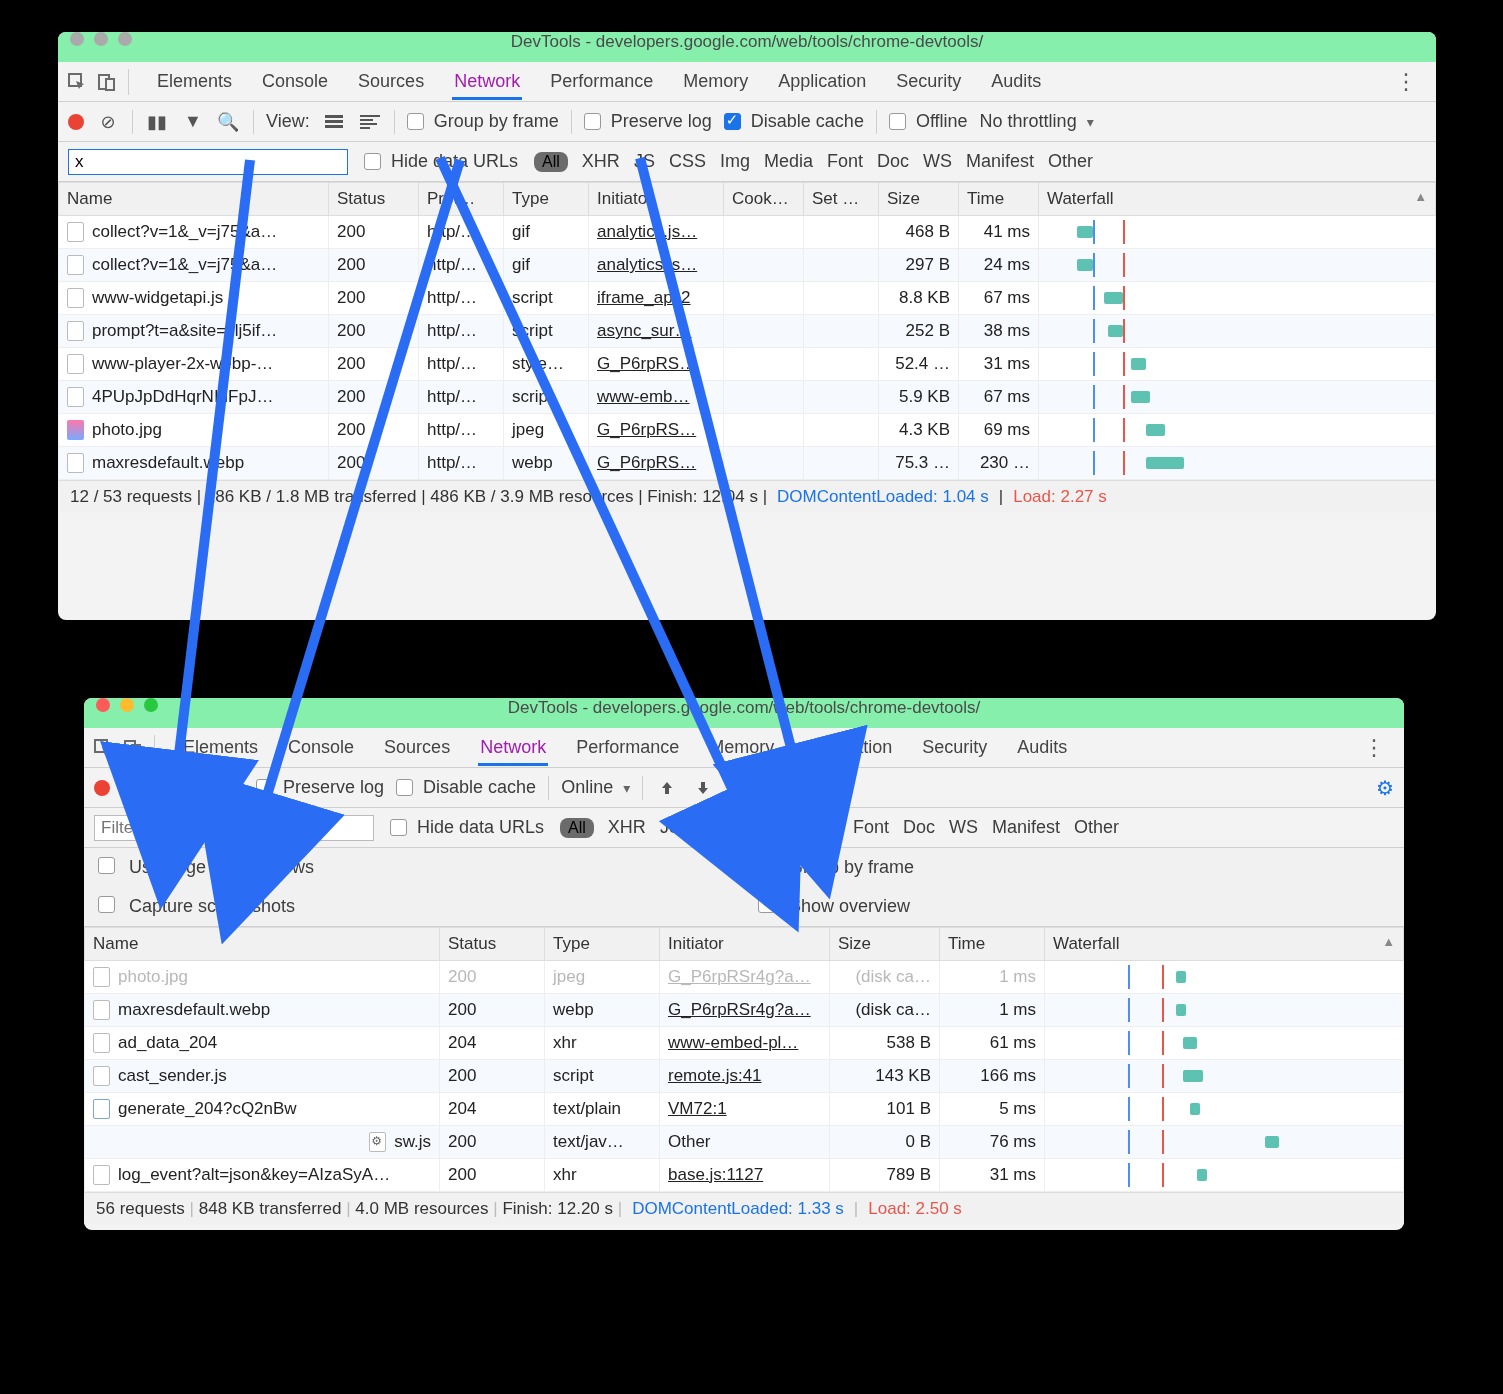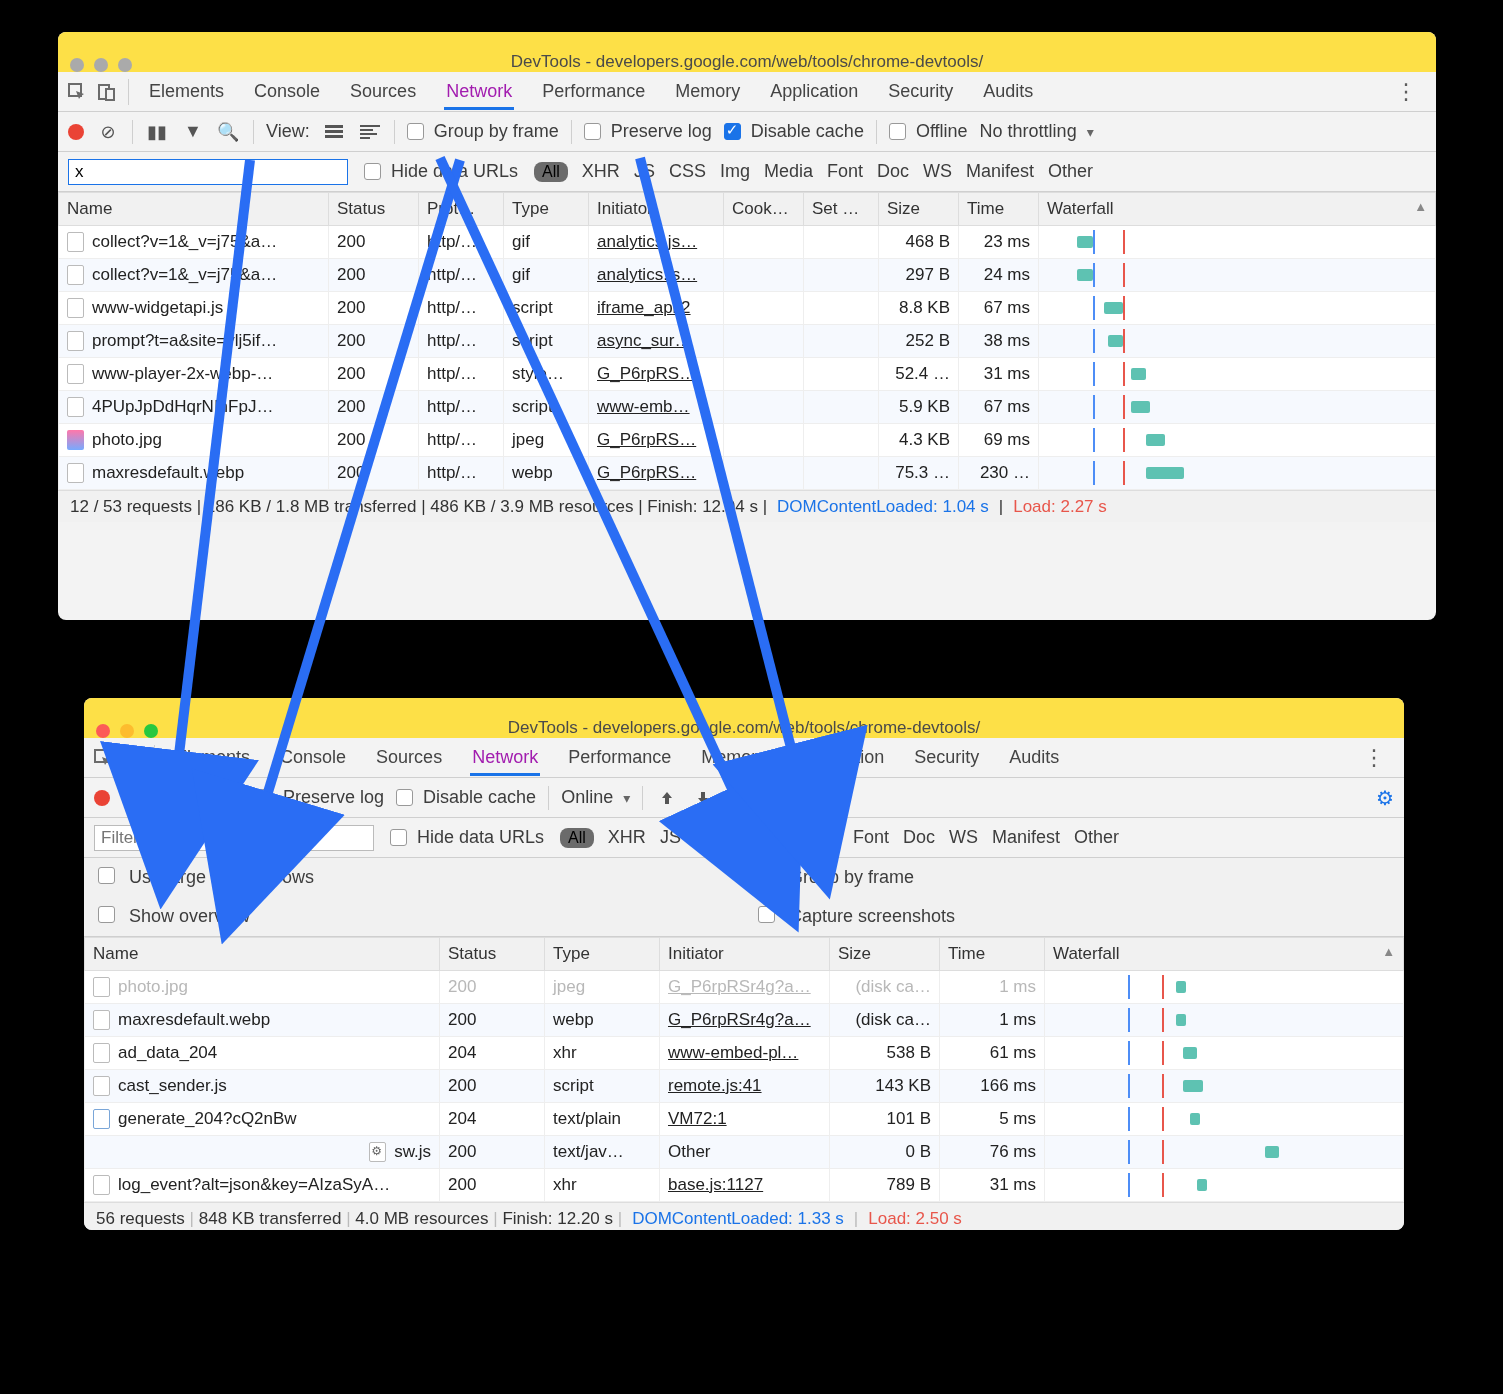--- a/index.html
+++ b/index.html
@@ -2,31 +2,31 @@
 <html><head>
 <meta charset="utf-8">
 <style>
   * { box-sizing: border-box; font-family: -apple-system, "Helvetica Neue", Arial, sans-serif; }
   html, body { margin: 0; padding: 0; }
   body { background: #000; width: 1503px; height: 1394px; position: relative; }
   .devtools-window { position: absolute; background: #f3f3f3; border-radius: 8px; box-shadow: 0 12px 40px rgba(0,0,0,.6); overflow: hidden; }
   .w-top { left: 58px; top: 32px; width: 1378px; height: 588px; }
   .w-bot { left: 84px; top: 698px; width: 1320px; height: 532px; }
 
-  .titlebar { display:flex; align-items:flex-end; height:40px; background:#fde047; padding:0 12px; position:relative; }
+  .titlebar { display:flex; align-items:flex-start; height:30px; background:#86efac; padding:0 12px; position:relative; }
   .traffic { display:flex; gap:10px; align-items:center; }
   .dot { width:14px; height:14px; border-radius:50%; }
   .dot-r { background:#fc5b57; } .dot-y { background:#fdbc2e; } .dot-g { background:#28c840; }
   .dot-dim { background:#aaa; }
   .titlebar .title { position:absolute; left:0; right:0; text-align:center; font-size:17px; color:#4a4a4a; }
 
   .tabbar { display:flex; align-items:center; height:40px; background:#f3f3f3; border-bottom:1px solid #cfcfcf; padding:0 4px; }
   .tabbar .ico { width:30px; height:30px; display:inline-flex; align-items:center; justify-content:center; color:#6b6b6b; font-size:17px; }
   .tabbar .sep { width:1px; height:26px; background:#cfcfcf; margin:0 6px; }
-  .tabs { display:flex; gap:26px; margin-left:12px; }
+  .tabs { display:flex; gap:26px; margin-left:20px; }
   .tab { font-size:18px; color:#444; padding:8px 2px; cursor:pointer; }
   .tab.active { color:#a21caf; border-bottom:3px solid #1a73e8; padding-bottom:5px; }
   .kebab { margin-left:auto; font-size:22px; letter-spacing:1px; color:#5c5c5c; padding:0 14px; }
 
   .toolbar { display:flex; align-items:center; height:40px; background:#f3f3f3; border-bottom:1px solid #cfcfcf; padding:0 10px; gap:12px; font-size:18px; color:#3d3d3d; }
   .toolbar .ico, .toolbar .icox { width:24px; height:24px; display:inline-flex; align-items:center; justify-content:center; color:#555; }
   .rec { width:16px; height:16px; border-radius:50%; background:#ea4335; }
   .funnel { color:#ea4335; font-size:18px; }
   .toolbar .sep { width:1px; height:24px; background:#cfcfcf; }
   .cb { width:17px; height:17px; border:1.5px solid #999; border-radius:3px; display:inline-block; background:#fff; margin-right:6px; flex:0 0 auto; }
@@ -220,21 +220,21 @@
                 <span>collect?v=1&amp;_v=j75&amp;a…</span>
               </span>
             </td>
             <td>200</td>
             <td>http/…</td>
             <td>gif</td>
             <td><span class="initiator-link">analytics.js…</span></td>
             <td></td>
             <td></td>
             <td class="num">468 B</td>
-            <td class="num">23 ms</td>
+            <td class="num">41 ms</td>
             <td>
               <div class="wf-cell">
                 <span class="v1" style="left:12%"></span>
                 <span class="v2" style="left:20%"></span>
                 <span class="bar" style="left:8%;width:4%"></span>
               </div>
             </td>
           </tr>
           <tr class="odd">
             <td>
@@ -505,25 +505,25 @@
     <div class="cell">
         <span class="cb"></span>
         <span>Use large request rows</span>
       </div>
     <div class="cell">
         <span class="cb"></span>
         <span>Group by frame</span>
       </div>
     <div class="cell">
         <span class="cb"></span>
-        <span>Show overview</span>
+        <span>Capture screenshots</span>
       </div>
     <div class="cell">
         <span class="cb"></span>
-        <span>Capture screenshots</span>
+        <span>Show overview</span>
       </div>
   </div>
 
   <div class="table-wrap">
     <table class="table" id="table-bot">
     <colgroup>
           <col style="width:355px">
           <col style="width:105px">
           <col style="width:115px">
           <col style="width:170px">

